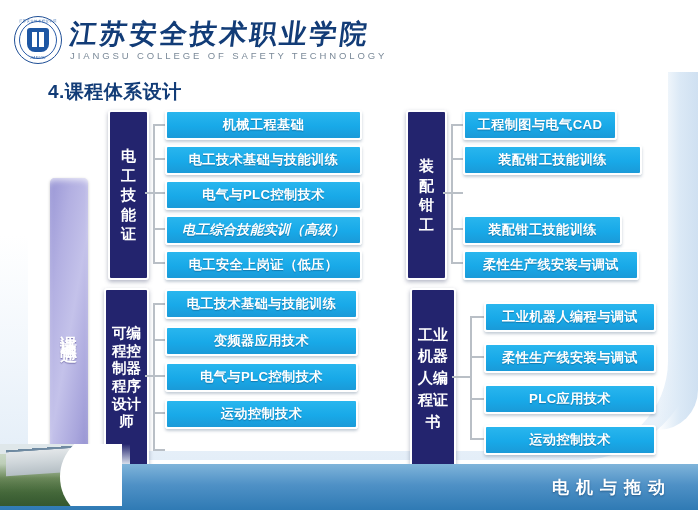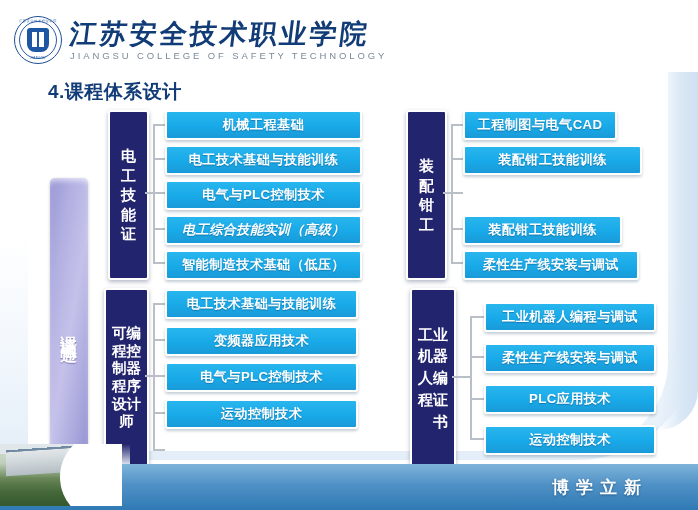--- a/index.html
+++ b/index.html
@@ -221,21 +221,21 @@
       <div class="hline" style="left:8px;top:48px;width:12px;"></div>
       <div class="hline" style="left:8px;top:82px;width:12px;"></div>
       <div class="hline" style="left:8px;top:118px;width:12px;"></div>
       <div class="hline" style="left:8px;top:152px;width:12px;"></div>
     </div>
     <div class="bars" style="left:57px;top:0;width:195px;height:166px;">
       <div class="bar" style="left:0;top:0px;width:193px;height:26px;">机械工程基础</div>
       <div class="bar" style="left:0;top:35px;width:193px;height:26px;">电工技术基础与技能训练</div>
       <div class="bar" style="left:0;top:70px;width:193px;height:26px;">电气与PLC控制技术</div>
       <div class="bar" style="left:0;top:105px;width:193px;height:26px;font-style:italic;">电工综合技能实训（高级）</div>
-      <div class="bar" style="left:0;top:140px;width:193px;height:26px;">智能制造技术基础（低压）</div>
+      <div class="bar" style="left:0;top:140px;width:193px;height:26px;">电工安全上岗证（低压）</div>
     </div>
   </div>
 
   <div class="group" style="left:104px;top:288px;width:256px;height:178px;">
     <div class="cat" style="width:41px;height:176px;">
       <span style="letter-spacing:0;font-size:14.5px;line-height:1.22;">可编
 程控
 制器
 程序
 设计
@@ -276,21 +276,21 @@
     </div>
     <div class="bars" style="left:57px;top:0;width:205px;height:166px;">
       <div class="bar" style="left:0;top:35px;width:175px;height:26px;">装配钳工技能训练</div>
       <div class="bar" style="left:0;top:0px;width:150px;height:26px;">工程制图与电气CAD</div>
       <div class="bar" style="left:0;top:105px;width:155px;height:26px;">装配钳工技能训练</div>
       <div class="bar" style="left:0;top:140px;width:172px;height:26px;">柔性生产线安装与调试</div>
     </div>
   </div>
 
   <div class="group" style="left:410px;top:288px;width:250px;height:178px;">
-    <div class="cat" style="width:42px;height:176px;text-align:right;">
+    <div class="cat" style="width:42px;height:176px;">
       <span style="letter-spacing:0;font-size:15px;line-height:1.45;">工业
 机器
 人编
 程证
 书</span>
     </div>
     <div class="conn" style="left:42px;top:0;width:32px;height:176px;">
       <div class="stub" style="left:0px;top:88px;width:18px;"></div>
       <div class="vline" style="left:18px;top:28px;height:122px;"></div>
       <div class="hline" style="left:18px;top:28px;width:14px;"></div>
@@ -301,21 +301,21 @@
     <div class="bars" style="left:74px;top:0;width:172px;height:176px;">
       <div class="bar" style="left:0;top:14px;width:168px;height:26px;">工业机器人编程与调试</div>
       <div class="bar" style="left:0;top:55px;width:168px;height:26px;">柔性生产线安装与调试</div>
       <div class="bar" style="left:0;top:96px;width:168px;height:26px;">PLC应用技术</div>
       <div class="bar" style="left:0;top:137px;width:168px;height:26px;">运动控制技术</div>
     </div>
   </div>
 
   <div class="bottom-left-fade"></div>
   <div class="bottom">
-    <div class="motto motto-b">博学立新</div>
+    <div class="motto motto-b">电机与拖动</div>
   </div>
   <div class="photo">
     <div class="sky"></div>
     <div class="bld"></div>
     <div class="mask"></div>
     <div class="curve"></div>
   </div>
 
 </div>
 

